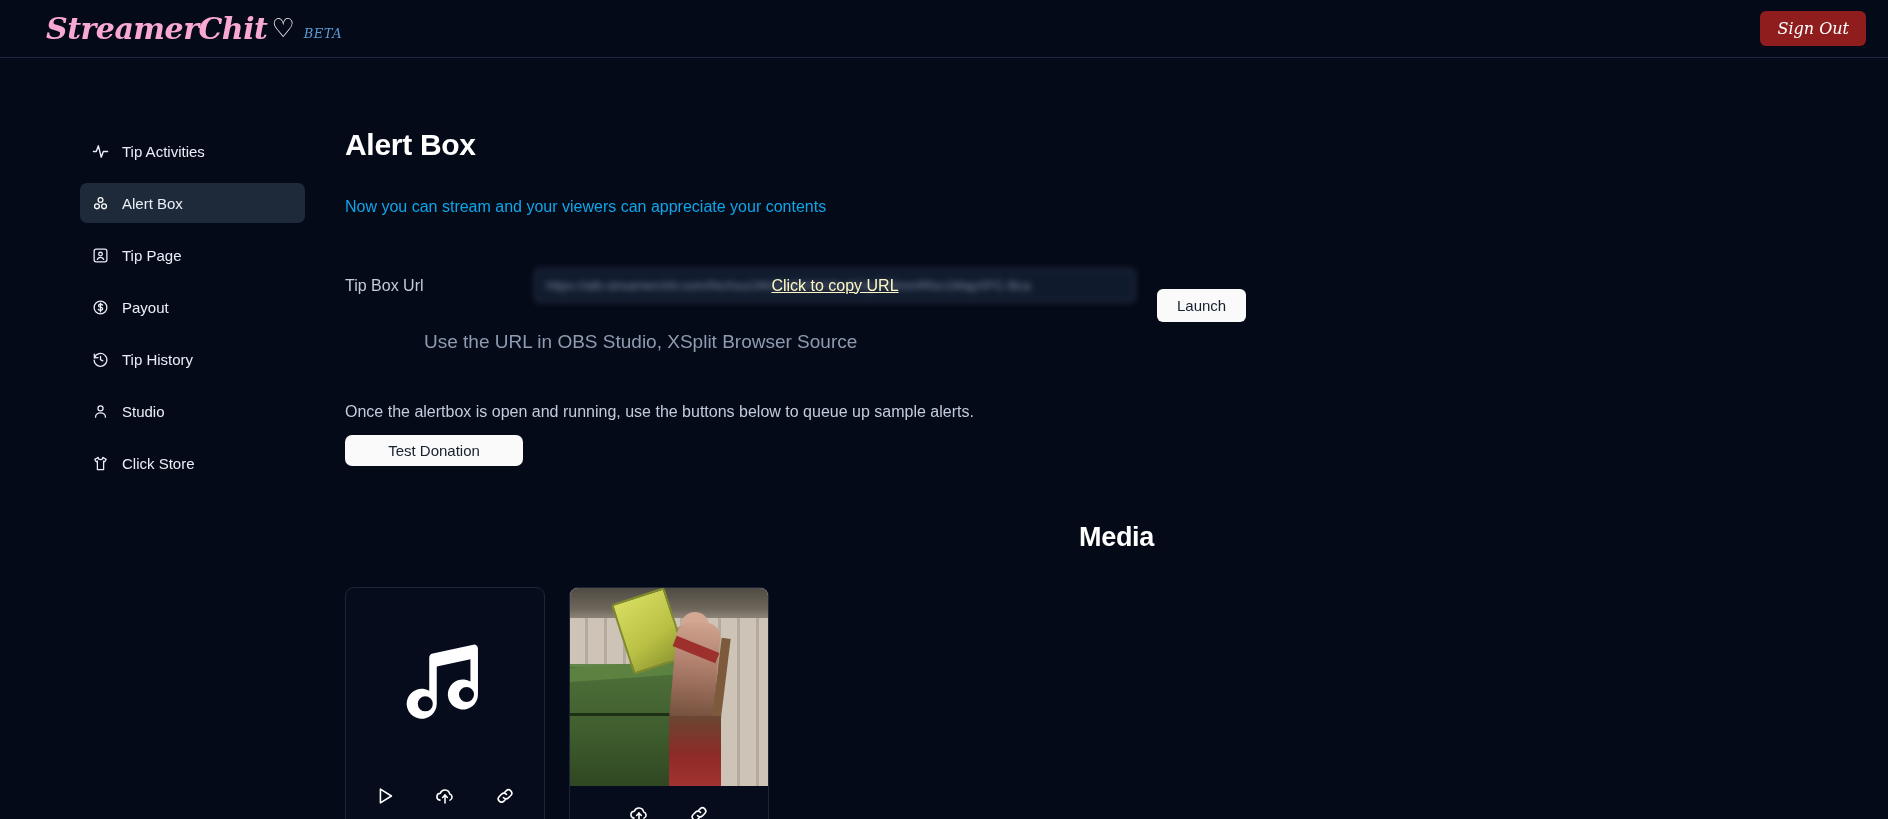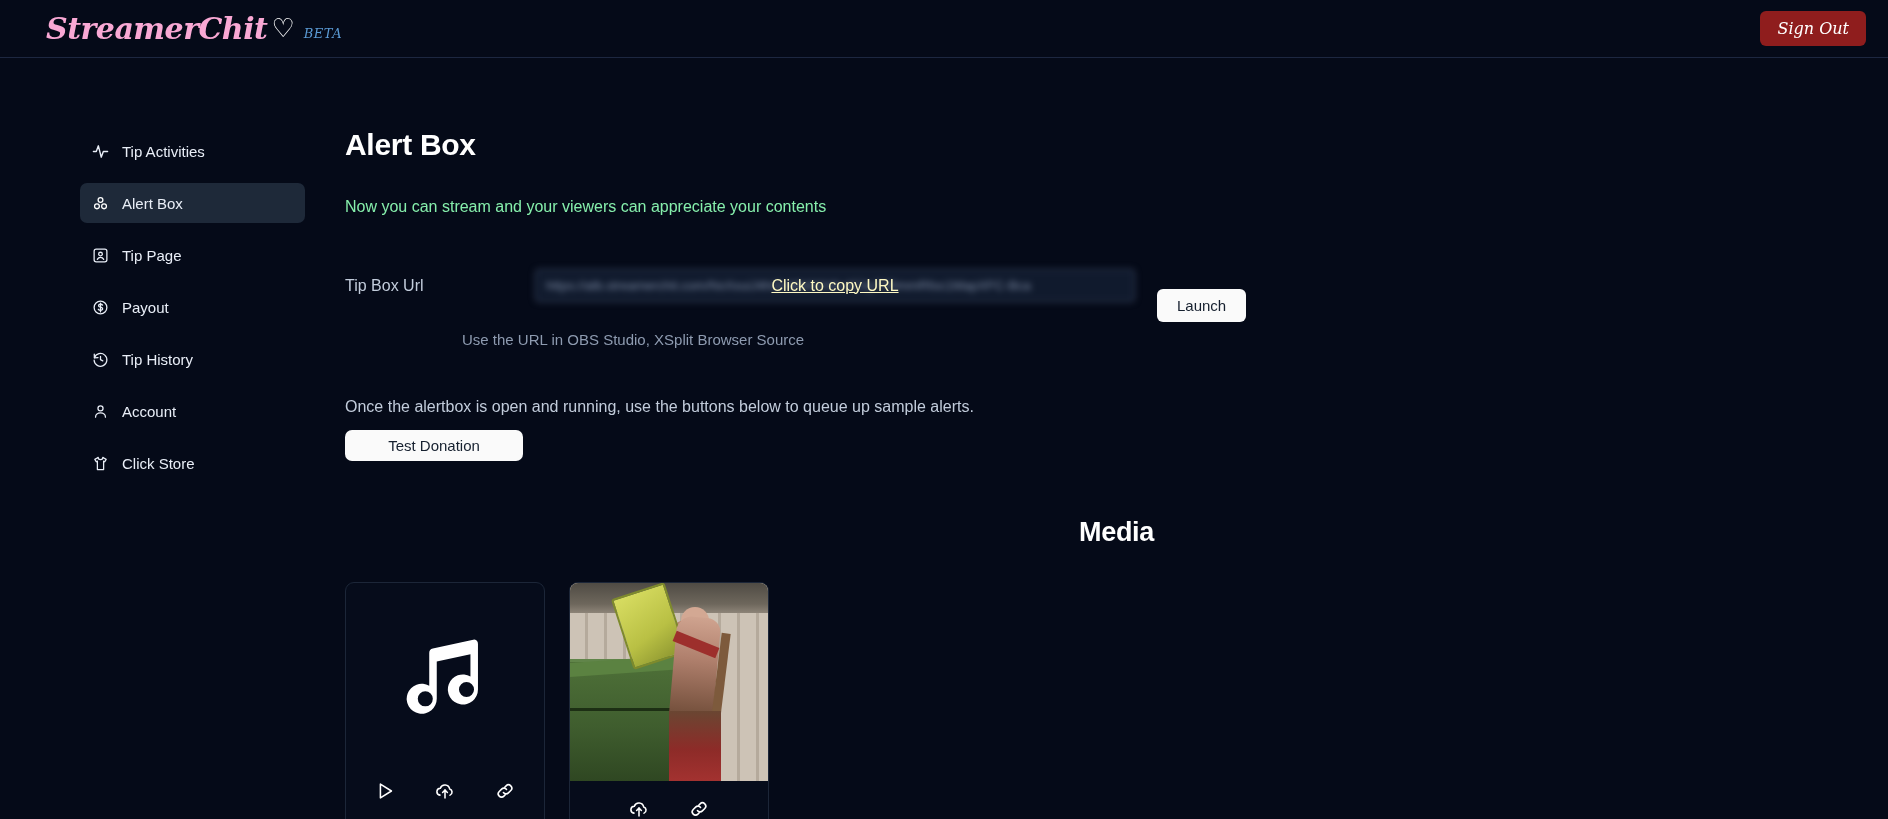--- a/index.html
+++ b/index.html
@@ -111,21 +111,21 @@
   }
   .page-title {
     font-size: 30px;
     font-weight: bold;
     color: #ffffff;
     margin-bottom: 36px;
     letter-spacing: -0.3px;
   }
   .subtitle {
     font-size: 16px;
-    color: #86efac;
+    color: #0ea5e9;
     margin-bottom: 33px;
     margin-top: 8px;
   }
 
   .url-row {
     display: flex;
     align-items: center;
     gap: 0;
     margin-bottom: 9px;
   }
@@ -174,23 +174,23 @@
     color: #16202f;
     border: none;
     border-radius: 6px;
     height: 33px;
     padding: 0 20px;
     font-size: 15px;
     cursor: pointer;
     margin-top: 40px;
   }
   .hint {
-    font-size: 15px;
+    font-size: 19px;
     color: #8e9bb0;
-    margin-left: 117px;
+    margin-left: 79px;
     margin-bottom: 50px;
   }
   .queue-text {
     font-size: 16px;
     color: #c2ccdb;
     margin-bottom: 14px;
   }
   .test-btn {
     background: #fafafa;
     color: #16202f;
@@ -393,21 +393,21 @@
       <span>Tip History</span>
     </div>
 
     <div class="nav-item">
       <span class="nav-icon">
         <svg viewBox="0 0 24 24" fill="none" stroke="#e9eef7" stroke-width="1.8" stroke-linecap="round" stroke-linejoin="round">
           <circle cx="12" cy="7.5" r="3.6"></circle>
           <path d="M5 20c0-3.6 3.1-6 7-6s7 2.4 7 6"></path>
         </svg>
       </span>
-      <span>Account</span>
+      <span>Studio</span>
     </div>
 
     <div class="nav-item">
       <span class="nav-icon">
         <svg viewBox="0 0 24 24" fill="none" stroke="#e9eef7" stroke-width="1.8" stroke-linecap="round" stroke-linejoin="round">
           <path d="M8.5 3.5 4 6.2l2 3.4 1.6-.9V20.5h8.8V8.7l1.6.9 2-3.4-4.5-2.7"></path>
           <path d="M8.5 3.5c0 1.9 1.6 3 3.5 3s3.5-1.1 3.5-3"></path>
         </svg>
       </span>
       <span>Click Store</span>

